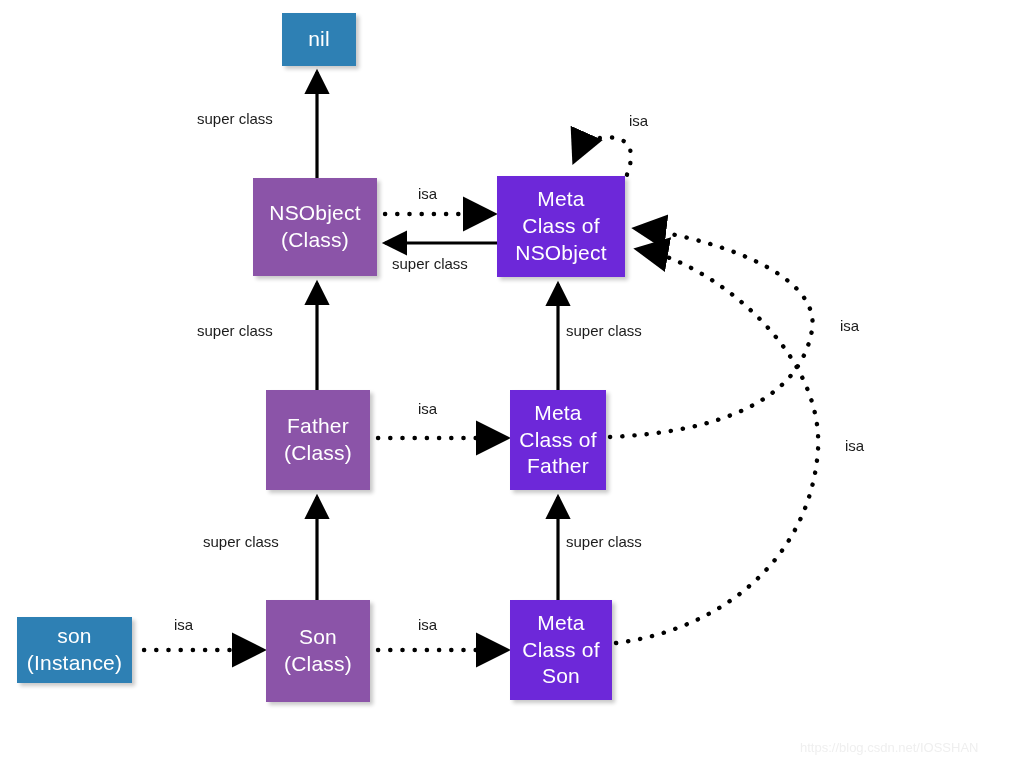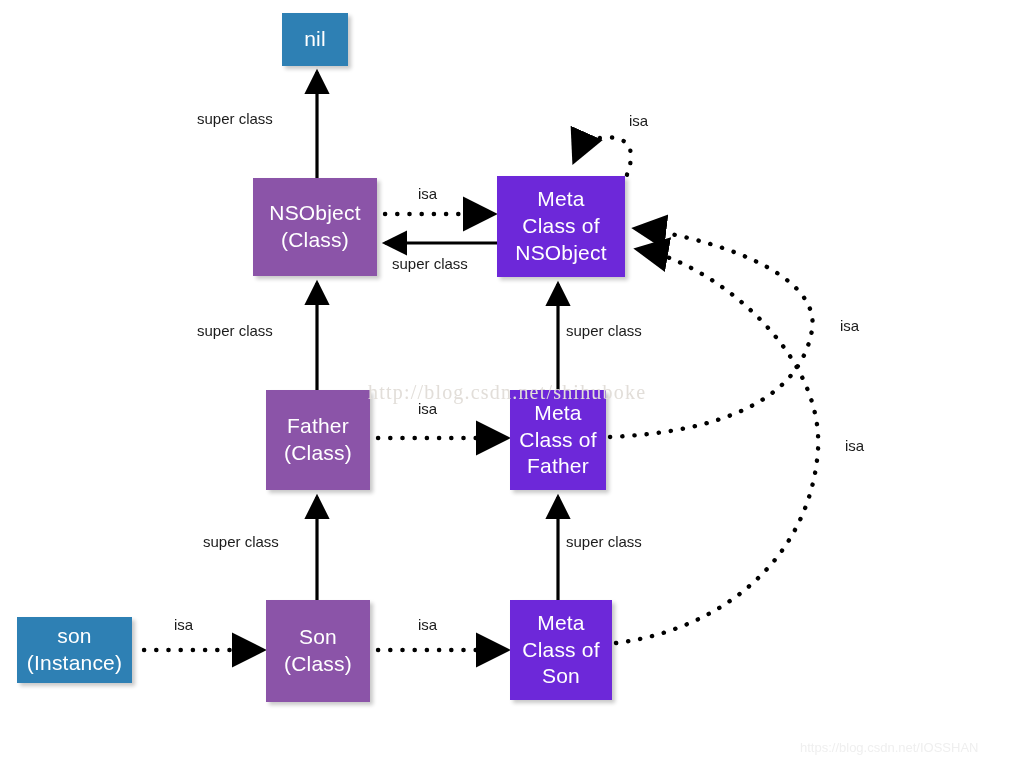--- a/index.html
+++ b/index.html
@@ -97,21 +97,21 @@
 
     <line x1="378" y1="650" x2="502" y2="650" stroke="#000" stroke-width="4.4" stroke-linecap="round" stroke-dasharray="0.2 12" marker-end="url(#dotArrow)"></line>
 
     <path d="M 622,186 C 640,150 630,134 600,138 C 588,140 580,148 576,157" fill="none" stroke="#000" stroke-width="4.4" stroke-linecap="round" stroke-dasharray="0.2 12" marker-end="url(#dotArrow)"></path>
 
     <path d="M 610,437 C 720,432 800,400 812,330 C 822,270 700,236 640,229" fill="none" stroke="#000" stroke-width="4.4" stroke-linecap="round" stroke-dasharray="0.2 12" marker-end="url(#dotArrow)"></path>
 
     <path d="M 616,643 C 720,630 810,560 818,450 C 824,350 710,262 642,250" fill="none" stroke="#000" stroke-width="4.4" stroke-linecap="round" stroke-dasharray="0.2 12" marker-end="url(#dotArrow)"></path>
   </svg>
 
-  <div class="node blue" style="left:282px;top:13px;width:66px;height:53px;">nil</div>
+  <div class="node blue" style="left:282px;top:13px;width:74px;height:53px;">nil</div>
   <div class="node purple" style="left:253px;top:178px;width:124px;height:98px;">NSObject
 (Class)</div>
   <div class="node green" style="left:497px;top:176px;width:128px;height:101px;">Meta
 Class of
 NSObject</div>
   <div class="node purple" style="left:266px;top:390px;width:104px;height:100px;">Father
 (Class)</div>
   <div class="node green" style="left:510px;top:390px;width:96px;height:100px;">Meta
 Class of
 Father</div>
@@ -130,16 +130,15 @@
   <div class="edge-label" style="left:197px;top:322px;">super class</div>
   <div class="edge-label" style="left:566px;top:322px;">super class</div>
   <div class="edge-label" style="left:418px;top:400px;">isa</div>
   <div class="edge-label" style="left:840px;top:317px;">isa</div>
   <div class="edge-label" style="left:845px;top:437px;">isa</div>
   <div class="edge-label" style="left:203px;top:533px;">super class</div>
   <div class="edge-label" style="left:566px;top:533px;">super class</div>
   <div class="edge-label" style="left:174px;top:616px;">isa</div>
   <div class="edge-label" style="left:418px;top:616px;">isa</div>
 
-  <div class="watermark-mid">http://blog.csdn.net/shihuboke</div>
   <div class="watermark-br">https://blog.csdn.net/IOSSHAN</div>
 
 </div>
 
 </body></html>

